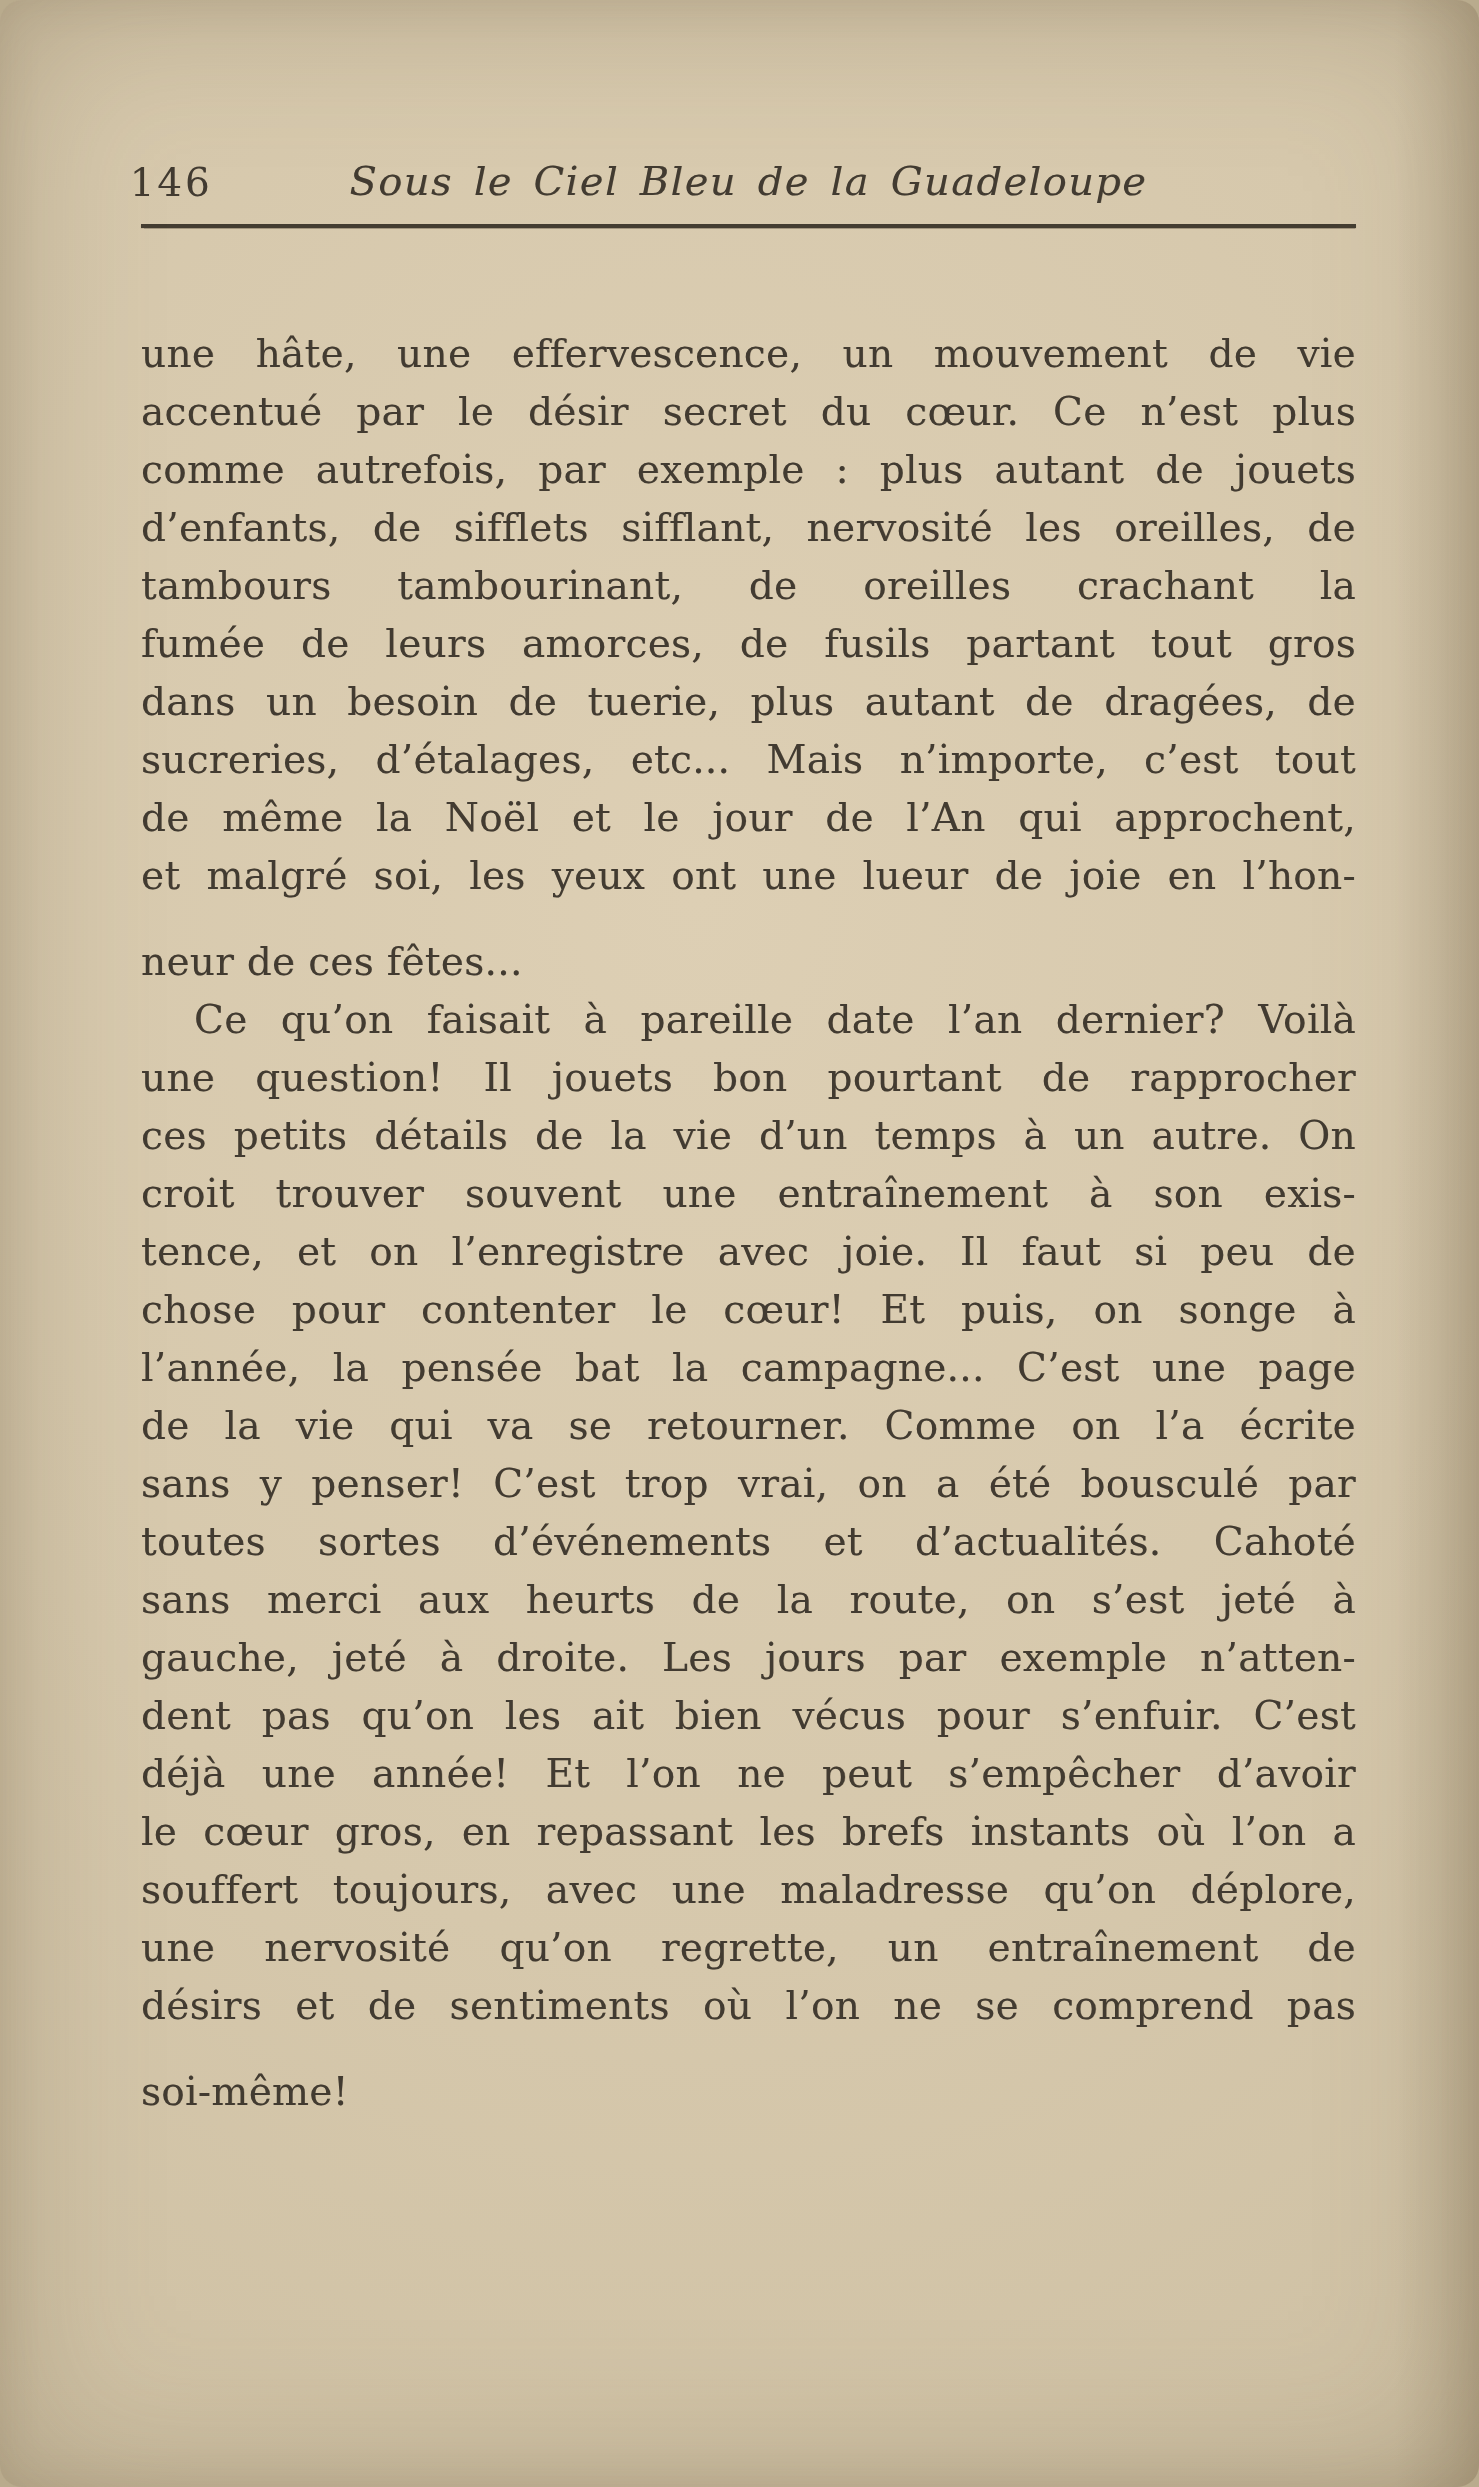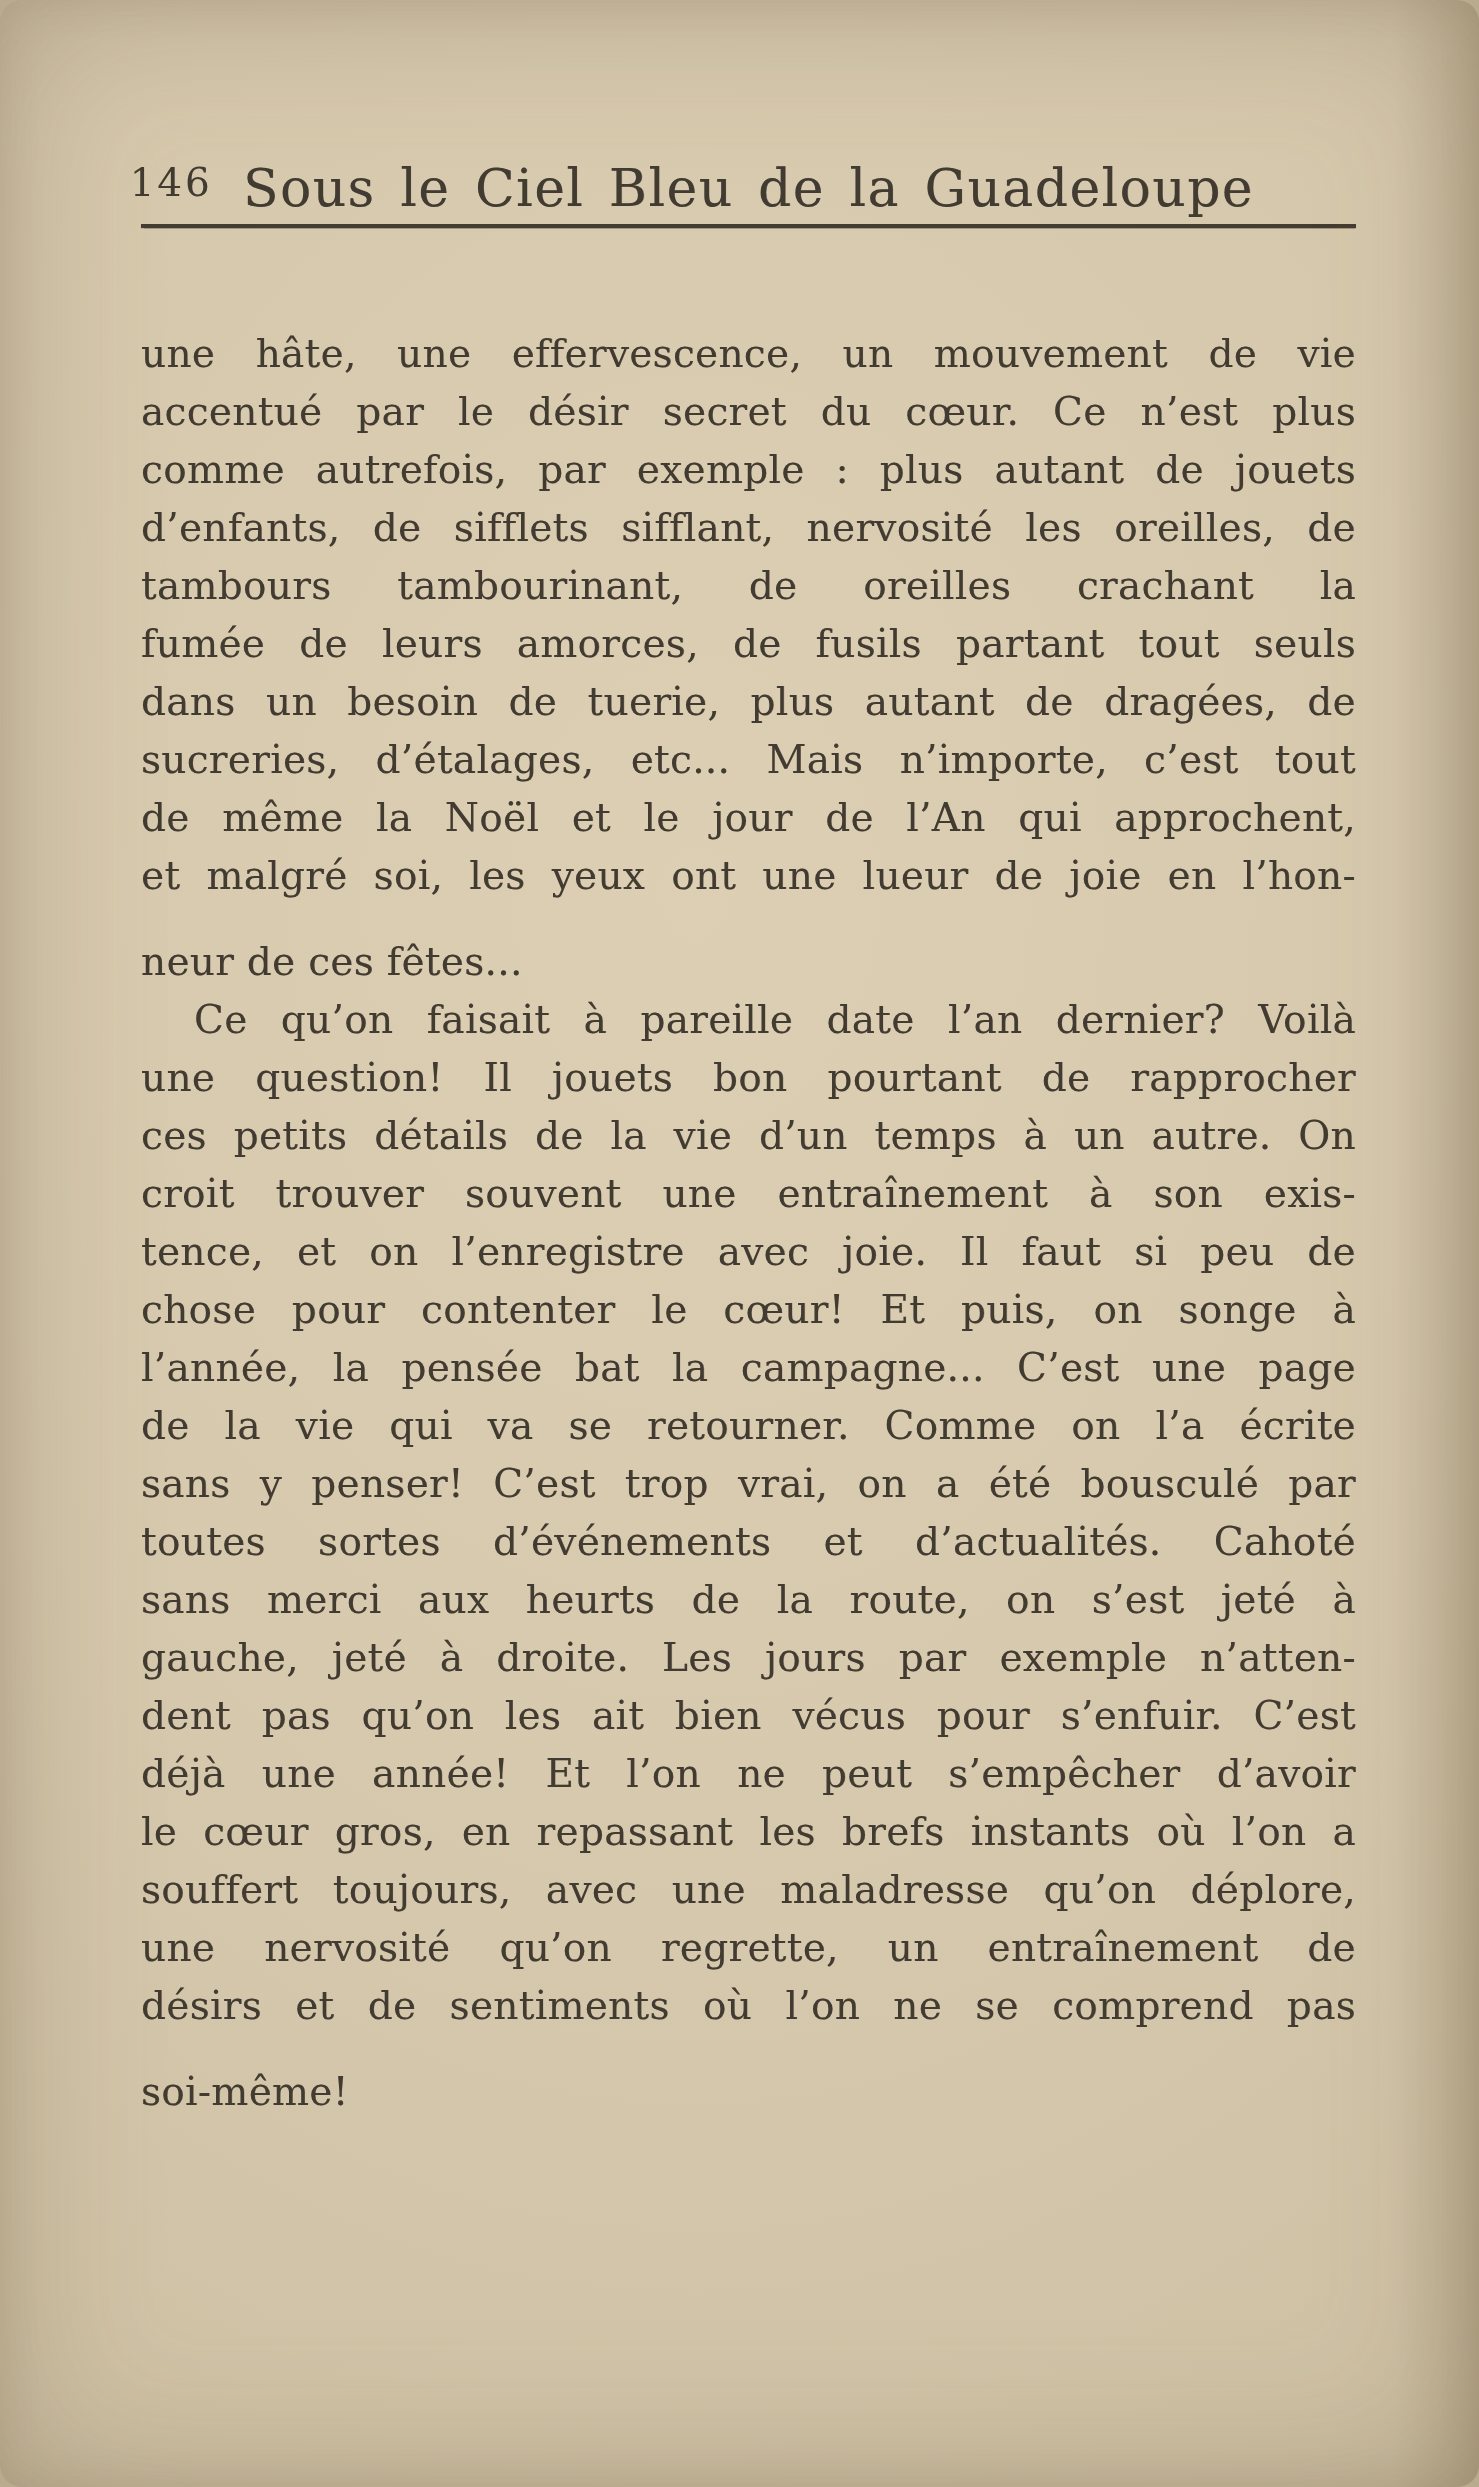--- a/index.html
+++ b/index.html
@@ -68,21 +68,22 @@
     left: -11.3px;
     top: 1.9px;
     font-size: 39px;
     letter-spacing: 2.8px;
     color: var(--ink, #423b31);
   }
 
   .header-title {
     display: block;
     text-align: center;
-    font-size: 52px;
+    font-style: italic;
+    font-size: 40px;
     letter-spacing: 1.4px;
     word-spacing: 6.6px;
     color: var(--ink, #423b31);
     text-shadow: 0.3px 0.3px 0.6px rgba(58, 48, 32, 0.35);
   }
 
   .header-rule {
     margin-top: 15px;
     height: 3.8px;
     background: #443d31;
@@ -126,21 +127,21 @@
 
     <div class="header-rule"></div>
 
     <main class="page-body">
         <div class="paragraph">
           <div class="line">une hâte, une effervescence, un mouvement de vie</div>
           <div class="line">accentué par le désir secret du cœur. Ce n’est plus</div>
           <div class="line">comme autrefois, par exemple : plus autant de jouets</div>
           <div class="line">d’enfants, de sifflets sifflant, nervosité les oreilles, de</div>
           <div class="line">tambours tambourinant, de oreilles crachant la</div>
-          <div class="line">fumée de leurs amorces, de fusils partant tout seuls</div>
+          <div class="line">fumée de leurs amorces, de fusils partant tout gros</div>
           <div class="line">dans un besoin de tuerie, plus autant de dragées, de</div>
           <div class="line">sucreries, d’étalages, etc... Mais n’importe, c’est tout</div>
           <div class="line">de même la Noël et le jour de l’An qui approchent,</div>
           <div class="line">et malgré soi, les yeux ont une lueur de joie en l’hon-</div>
           <div class="line para-end">neur de ces fêtes...</div>
         </div>
         <div class="paragraph">
           <div class="line indent">Ce qu’on faisait à pareille date l’an dernier? Voilà</div>
           <div class="line">une question! Il jouets bon pourtant de rapprocher</div>
           <div class="line">ces petits détails de la vie d’un temps à un autre. On</div>

